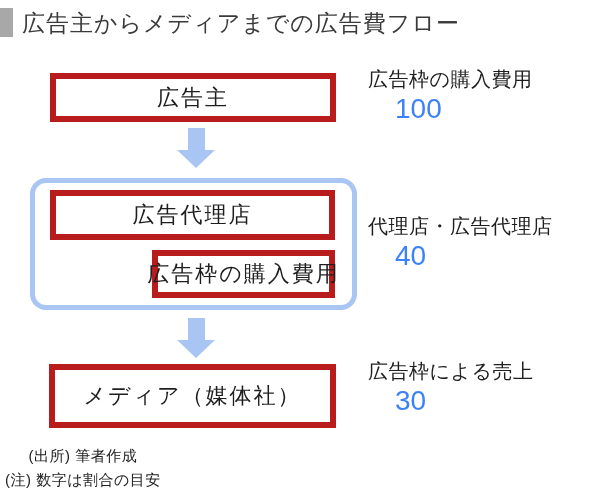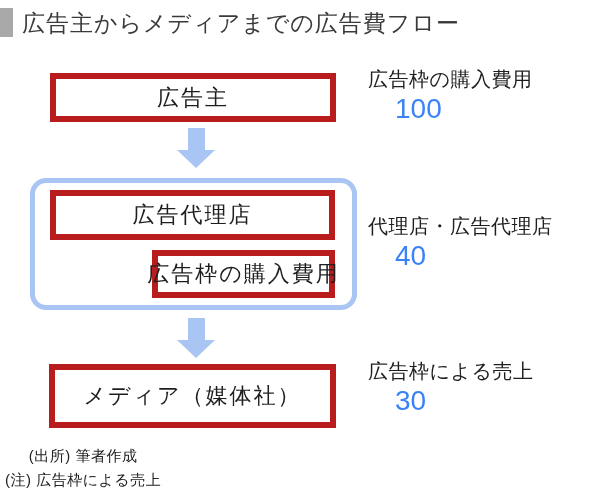--- a/index.html
+++ b/index.html
@@ -150,16 +150,16 @@
     <div class="ann-label">代理店・広告代理店</div>
     <div class="ann-value">40</div>
   </div>
   <div class="annotation ann-3">
     <div class="ann-label">広告枠による売上</div>
     <div class="ann-value">30</div>
   </div>
 
   <div class="footnotes">
     <div>(出所) 筆者作成</div>
-    <div>(注) 広告枠による売上</div>
+    <div>(注) 数字は割合の目安</div>
   </div>
 
 </div>
 
 </body></html>

